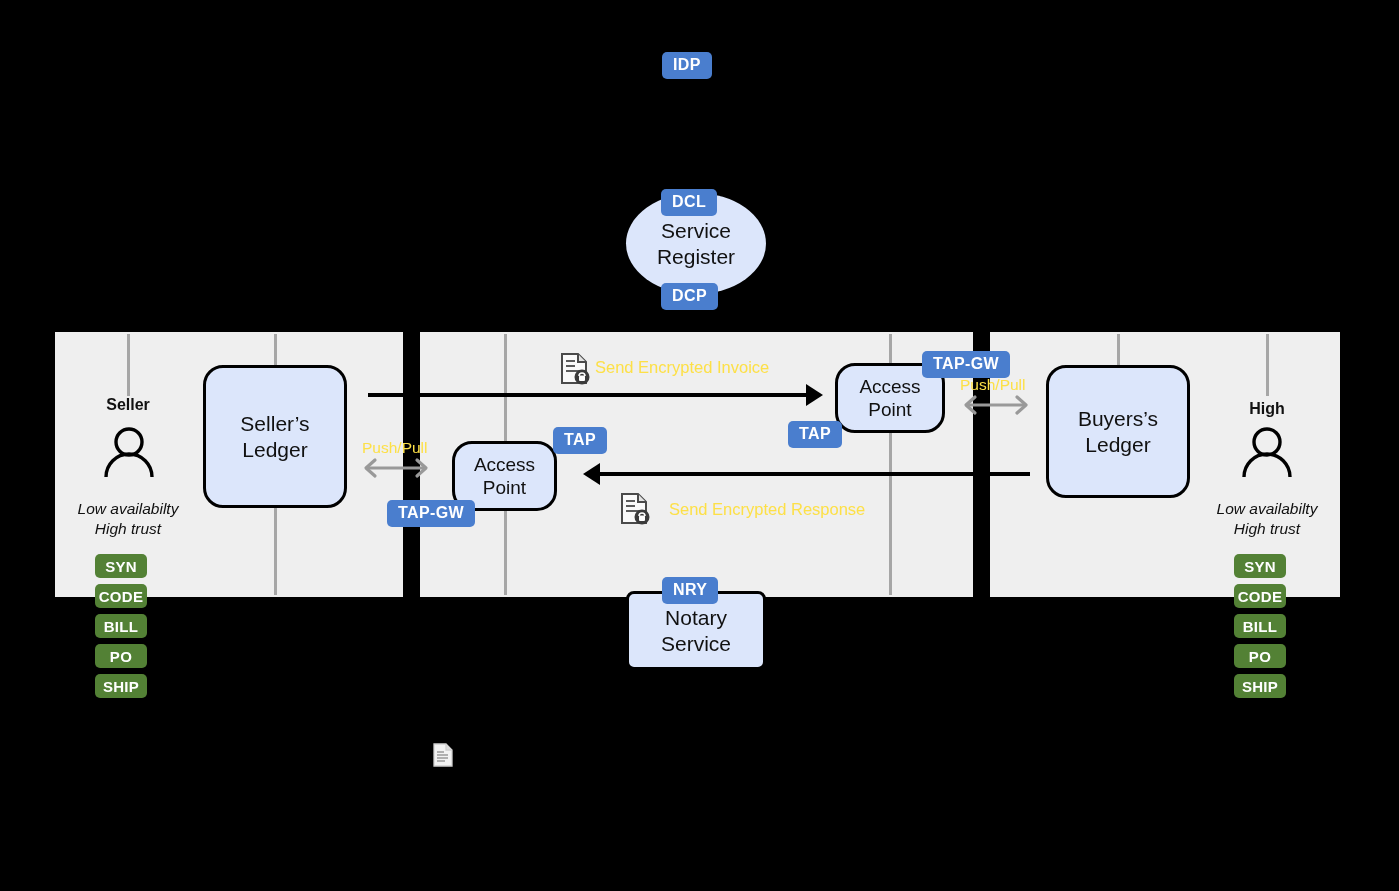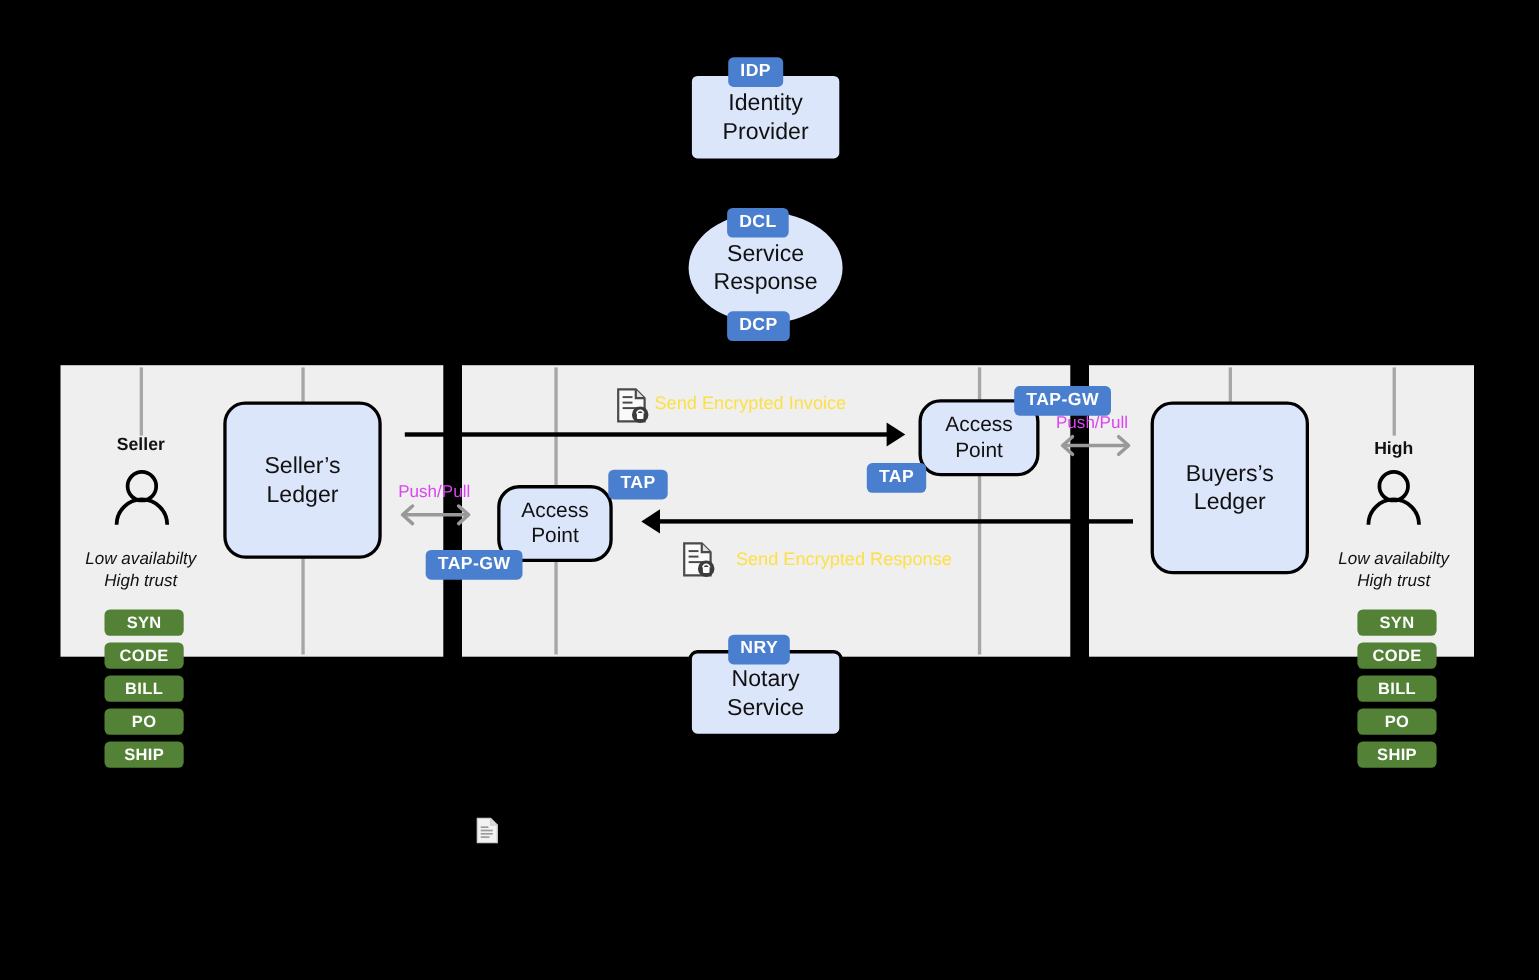--- a/index.html
+++ b/index.html
@@ -74,21 +74,21 @@
   }
 
   
   .gtag {
     position: absolute;
     background: #538135;
     color: #ffffff;
     font-weight: bold;
     font-size: 15px;
     border-radius: 5px;
-    width: 72px;
+    width: 52px;
     height: 24px;
     display: flex;
     align-items: center;
     justify-content: center;
     z-index: 8;
     letter-spacing: .3px;
   }
 
   
   .actor-name {
@@ -111,21 +111,21 @@
   .msg-label {
     position: absolute;
     font-size: 16.5px;
     color: #fde047;
     white-space: nowrap;
     z-index: 5;
   }
   .pushpull {
     position: absolute;
     font-size: 15.5px;
-    color: #d946ef;
+    color: #fde047;
     white-space: nowrap;
     z-index: 5;
   }
 
   
   .arrow-line {
     position: absolute;
     height: 4px;
     background: #000000;
     z-index: 4;
@@ -149,32 +149,26 @@
   
   .gray-arrow { position: absolute; z-index: 5; }
 
   svg { display: block; overflow: visible; }
 </style>
 </head>
 <body>
 
 <div id="stage">
 
-  <div class="node" style="left:626px; top:66px; width:140px; height:81px; font-size:21px; border-radius:8px;">
-    <div>
-      <div>Identity</div>
-      <div>Provider</div>
-    </div>
-  </div>
   <div class="badge" style="left:662px; top:52px;">IDP</div>
 
   <div class="node ellipse" style="left:626px; top:193px; width:140px; height:101px; font-size:21px;">
     <div>
       <div>Service</div>
-      <div>Response</div>
+      <div>Register</div>
     </div>
   </div>
   <div class="badge" style="left:661px; top:189px;">DCL</div>
   <div class="badge" style="left:661px; top:283px;">DCP</div>
 
   <div class="lane lane-seller"></div>
   <div class="lane lane-net"></div>
   <div class="lane lane-buyer"></div>
 
   <div class="lifeline" style="left:127px; top:334px; height:62px;"></div>
@@ -283,21 +277,21 @@
   <div class="badge" style="left:922px; top:351px;">TAP-GW</div>
   <div class="pushpull" style="left:960px; top:376px;">Push/Pull</div>
   <span class="gray-arrow" style="left:957px; top:371px;">
     <svg width="78" height="48" viewBox="0 0 78 48">
       <line x1="10" y1="34" x2="68" y2="34" stroke="#999999" stroke-width="3.2"></line>
       <polyline points="18,26 9,34 18,42" fill="none" stroke="#999999" stroke-width="3.2" stroke-linecap="round" stroke-linejoin="round"></polyline>
       <polyline points="60,26 69,34 60,42" fill="none" stroke="#999999" stroke-width="3.2" stroke-linecap="round" stroke-linejoin="round"></polyline>
     </svg>
   </span>
 
-  <div class="node" style="left:1046px; top:365px; width:144px; height:157px; font-size:21px;">
+  <div class="node" style="left:1046px; top:365px; width:144px; height:133px; font-size:21px;">
     <div>
       <div>Buyers’s</div>
       <div>Ledger</div>
     </div>
   </div>
 
   <div class="actor-name" style="left:1217px; top:400px; width:100px;">High</div>
 
   <span class="abs" style="left:1241px; top:427px;">
     <svg width="52" height="50" viewBox="0 0 52 50">

